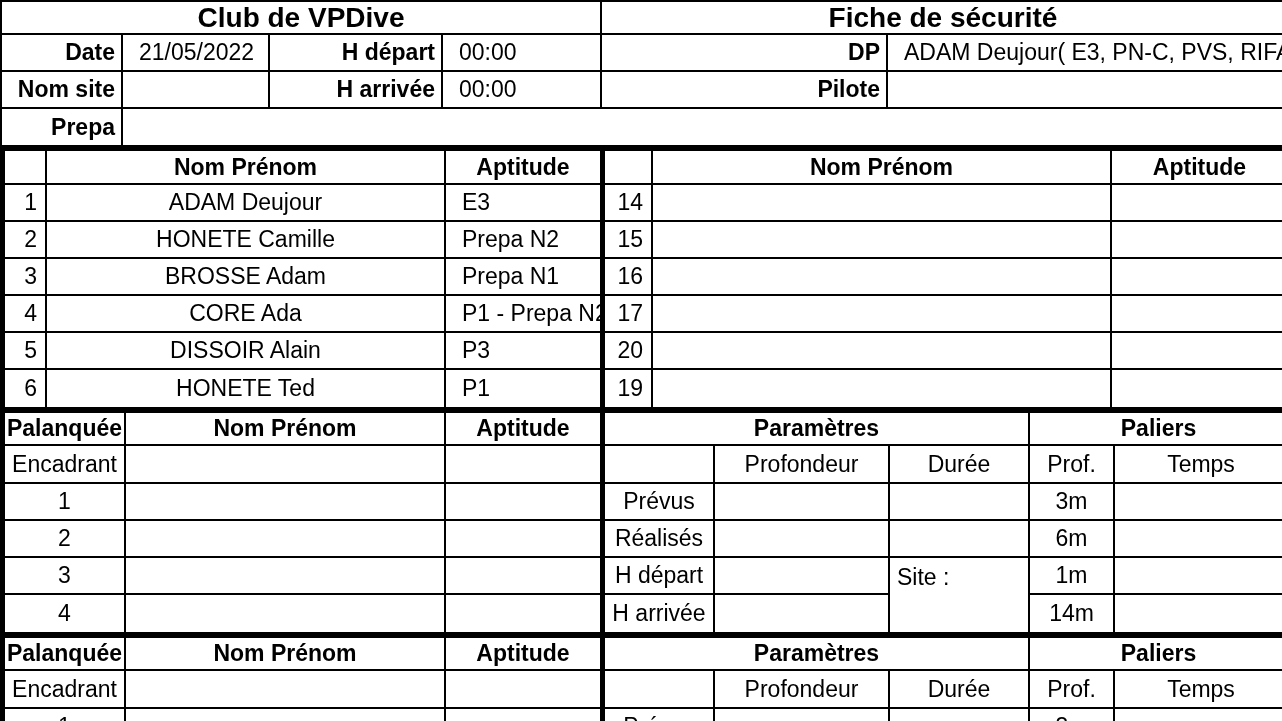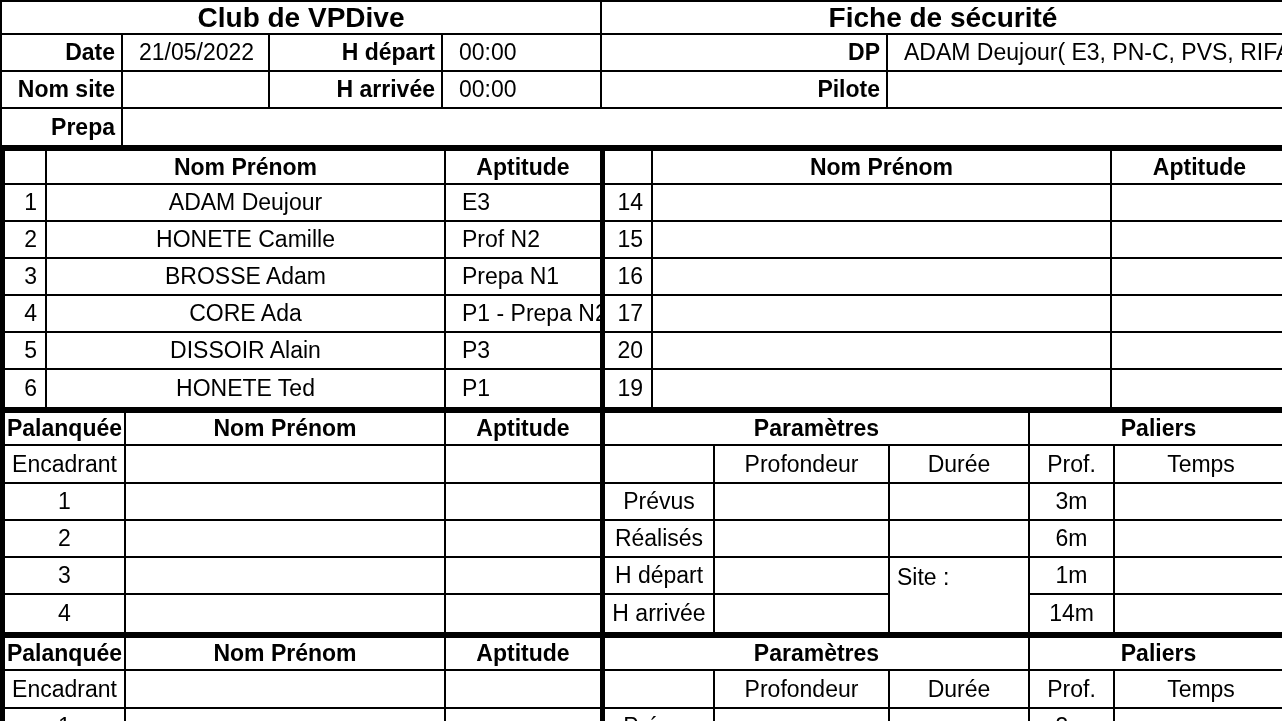--- a/index.html
+++ b/index.html
@@ -74,21 +74,21 @@
 
     <div class="cell r numpad">1</div>
     <div class="cell">ADAM Deujour</div>
     <div class="cell l thick-r">E3</div>
     <div class="cell r numpad">14</div>
     <div class="cell"></div>
     <div class="cell l no-r"></div>
 
     <div class="cell r numpad">2</div>
     <div class="cell">HONETE Camille</div>
-    <div class="cell l thick-r">Prof N2</div>
+    <div class="cell l thick-r">Prepa N2</div>
     <div class="cell r numpad">15</div>
     <div class="cell"></div>
     <div class="cell l no-r"></div>
 
     <div class="cell r numpad">3</div>
     <div class="cell">BROSSE Adam</div>
     <div class="cell l thick-r">Prepa N1</div>
     <div class="cell r numpad">16</div>
     <div class="cell"></div>
     <div class="cell l no-r"></div>

